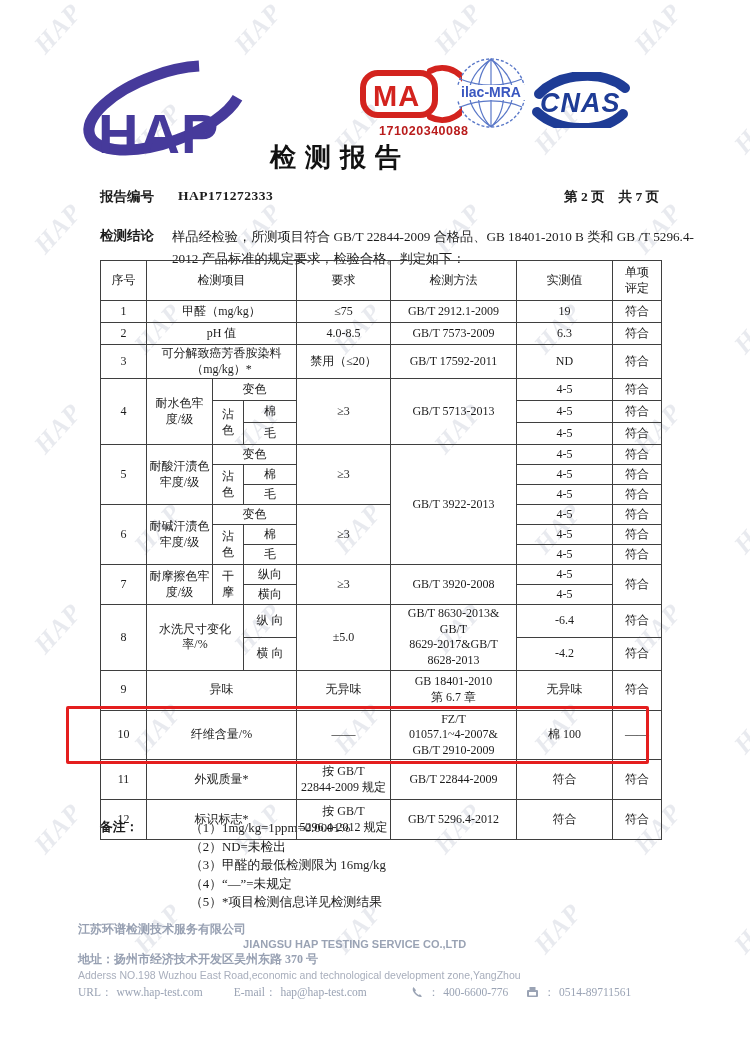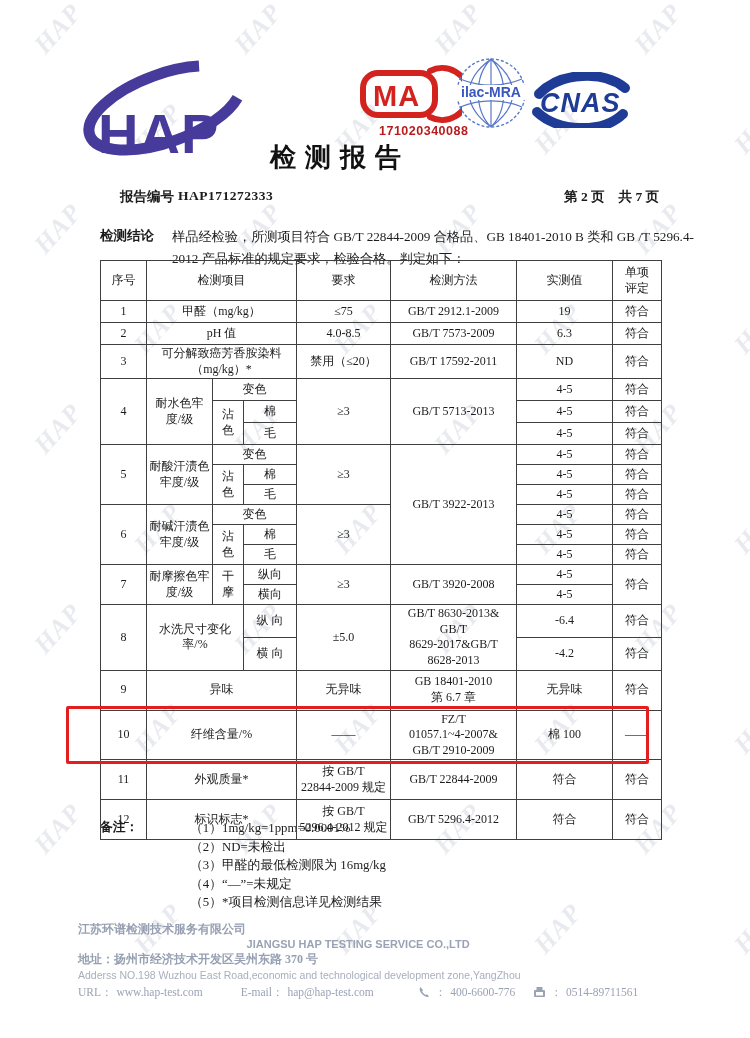--- a/index.html
+++ b/index.html
@@ -13,21 +13,21 @@
   
   #hap-logo{left:70px;top:56px;}
   #cma-logo{left:358px;top:64px;}
   #cma-number{left:379px;top:124px;color:#b91c1c;font:700 12.5px "Liberation Sans",sans-serif;letter-spacing:.5px;}
   #ilac-logo{left:452px;top:54px;}
   #cnas-logo{left:532px;top:72px;}
   #accr{left:618px;top:52px;color:#2b3f9e;font:700 11.5px "Liberation Sans",sans-serif;line-height:18.5px;}
   #doc-title{left:270px;top:140px;width:260px;font-size:26px;font-weight:700;
              letter-spacing:9px;color:#111;}
   #report-line{left:100px;top:188px;width:561px;font-weight:700;font-size:13.5px;}
-  #report-no-label{position:absolute;left:0;top:0;margin-left:20px;}
+  #report-no-label{position:absolute;left:0;top:0;}
   #report-no{position:absolute;left:78px;top:0;letter-spacing:.5px;}
   #page-info{position:absolute;right:2px;top:0;display:flex;gap:14px;font-weight:700;}
   
   #conclusion-label{left:100px;top:227px;font-weight:700;font-size:13.5px;}
   #conclusion-text{left:172px;top:226px;width:524px;font-size:13.2px;line-height:21.5px;}
   
   #result-table{position:absolute;left:100px;top:260px;border-collapse:collapse;table-layout:fixed;z-index:1;}
   #result-table td{border:1px solid #3f3f3f;text-align:center;vertical-align:middle;
                    font-size:12px;line-height:1.3;padding:1px 2px;overflow:hidden;}
   .ml{white-space:pre-line;}
@@ -36,21 +36,21 @@
   #redbox{position:absolute;border:3px solid #e41e1e;z-index:6;box-sizing:border-box;border-radius:2px;}
   
   #remarks-label{left:100px;top:819px;font-weight:700;font-size:12.8px;}
   #remarks-list{left:190px;top:819px;font-size:12.8px;line-height:18.5px;}
   
   #footer{left:78px;top:922px;font-size:12px;color:#99a1b2;line-height:15px;}
   .f-cn{font-weight:600;color:#97a0b2;}
   .f-en{font-family:"Liberation Sans",sans-serif;font-weight:700;font-size:11px;color:#9aa3b4;text-align:center;}
   .f-en2{font-family:"Liberation Sans",sans-serif;font-size:10.5px;color:#a8aebc;font-weight:400;margin-top:1px;}
   #footer-url-line{display:flex;align-items:center;gap:4px;margin-top:2px;font-size:11.5px;color:#9aa3b4;}
-  #footer-url-line .gap1{margin-left:34px;} #footer-url-line .gap2{margin-left:40px;} #footer-url-line .gap3{margin-left:14px;}
+  #footer-url-line .gap1{margin-left:27px;} #footer-url-line .gap2{margin-left:40px;} #footer-url-line .gap3{margin-left:14px;}
   .f-ico{display:inline-block;vertical-align:-1px;}
 </style>
 </head>
 <body>
 
 <div id="page">
   <div id="wm-layer">
       <span class="wm" style="left: 30px; top: 14px;">HAP</span>
       <span class="wm" style="left: 230px; top: 14px;">HAP</span>
       <span class="wm" style="left: 430px; top: 14px;">HAP</span>

